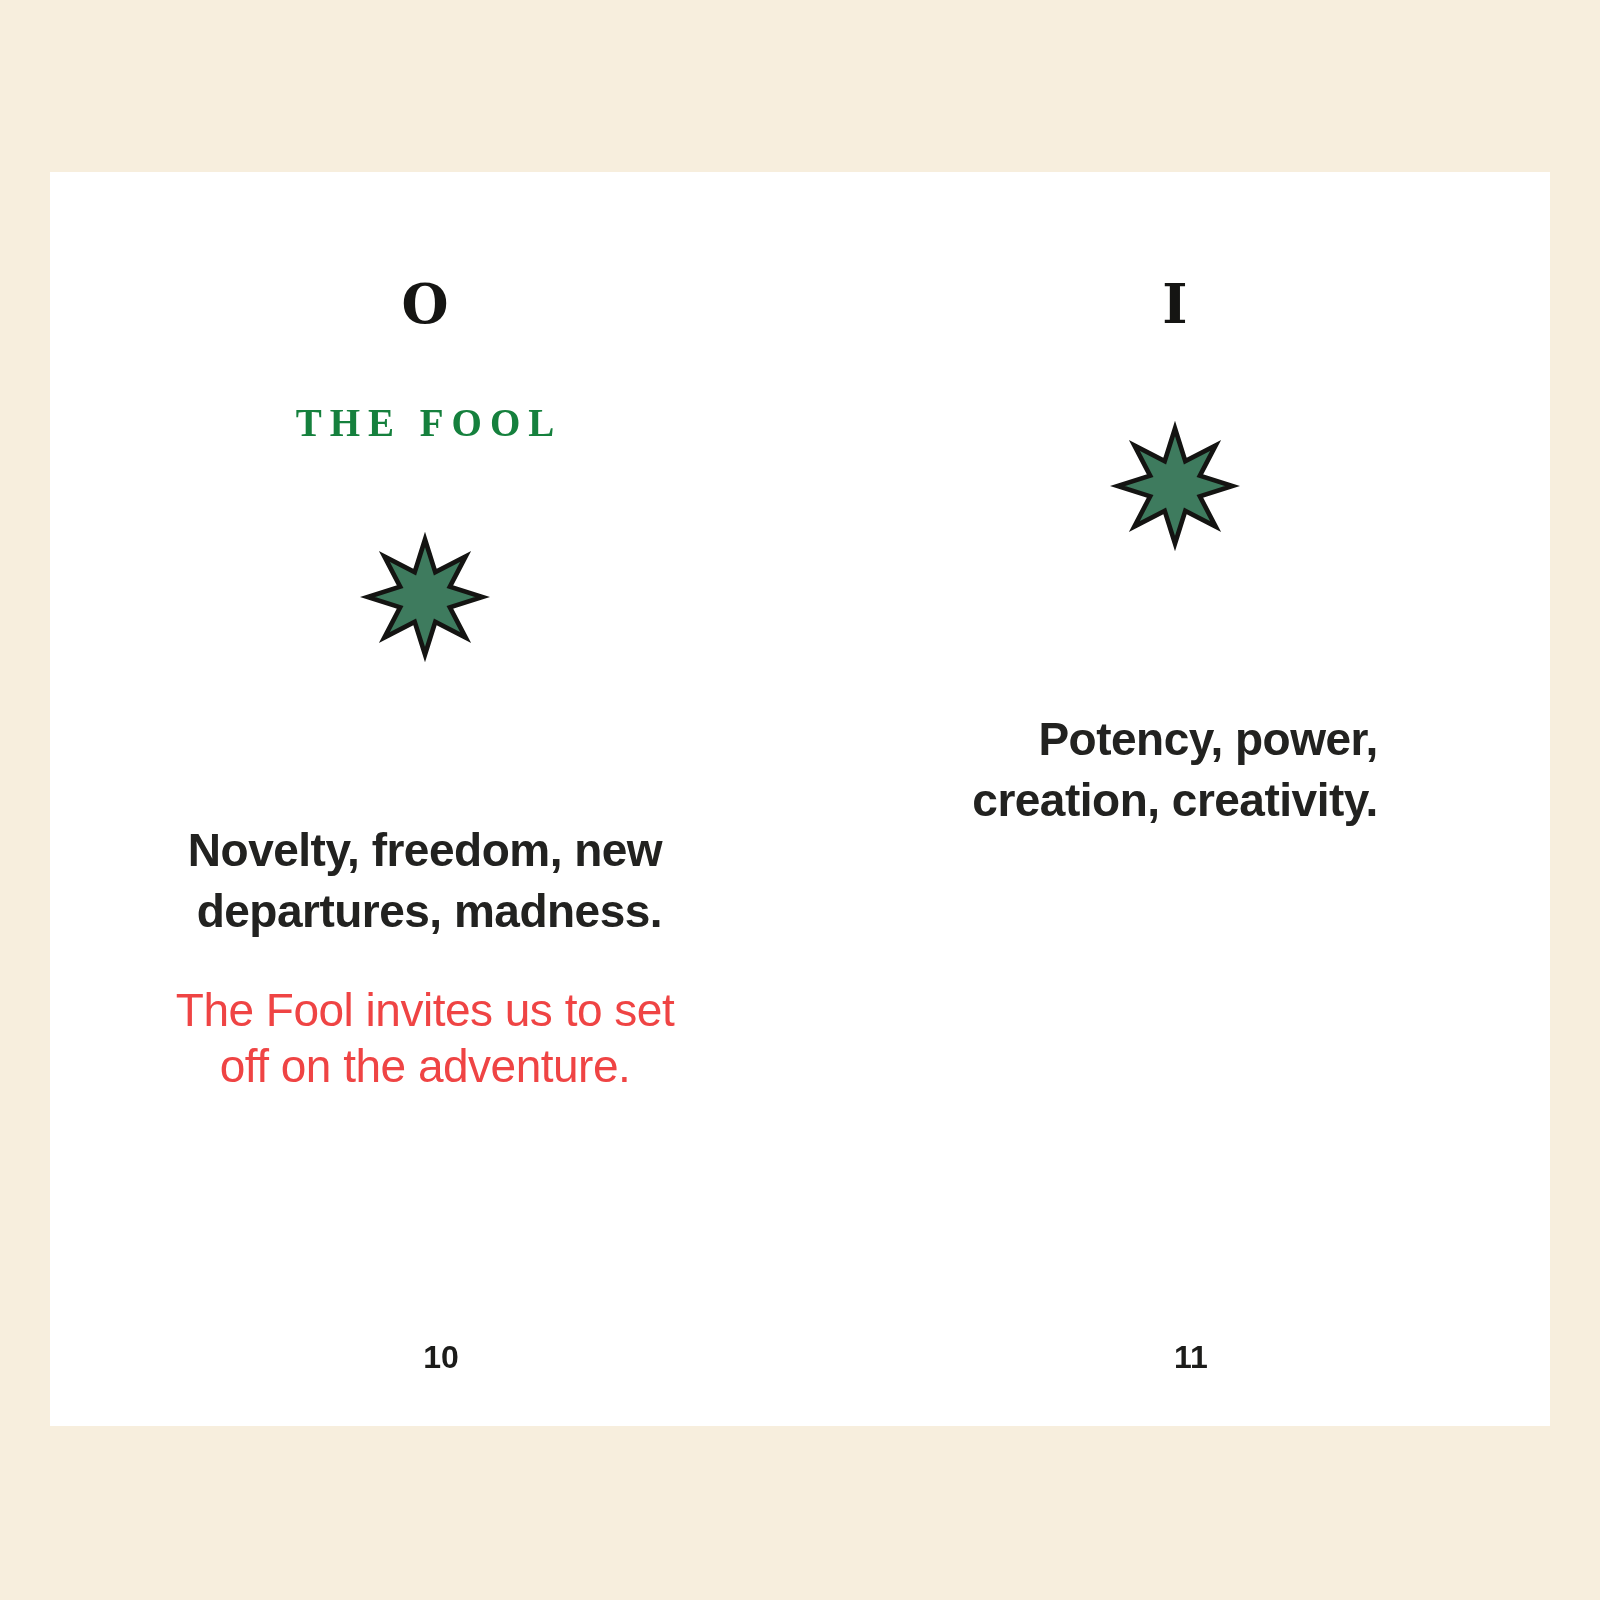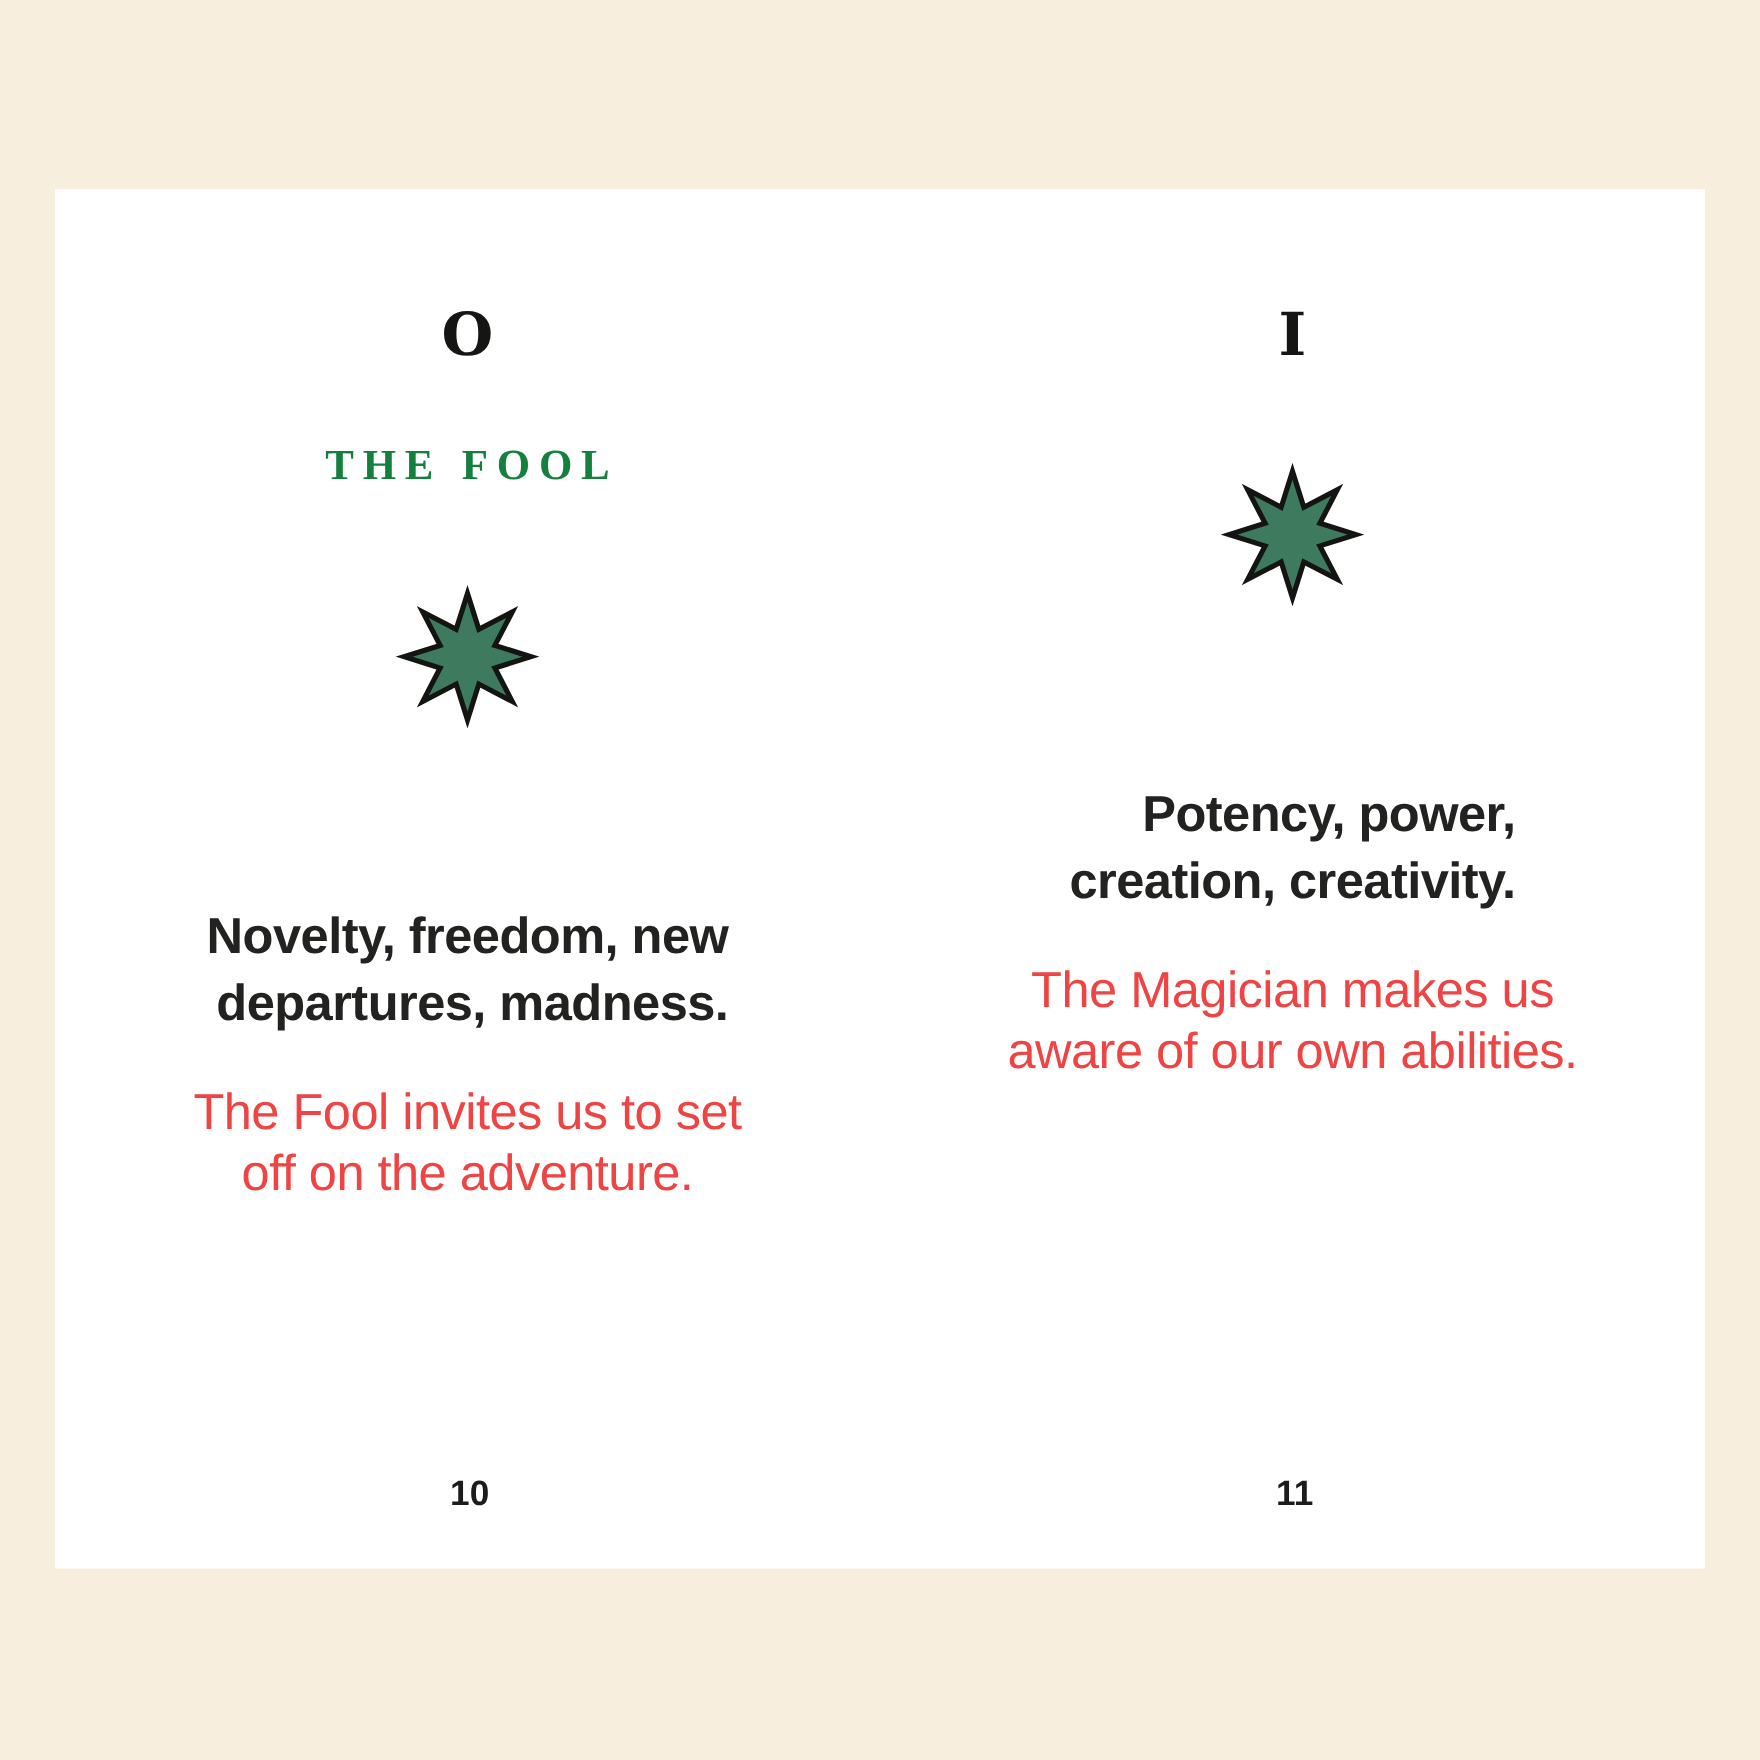--- a/index.html
+++ b/index.html
@@ -65,21 +65,21 @@
     margin: 42px 0 0 0;
     font-weight: 400;
     font-size: 46px;
     line-height: 1.2;
     color: #ef4444;
     letter-spacing: -0.5px;
   }
   .page-number {
     position: absolute;
     bottom: 50px;
-    left: 2px;
+    left: 16px;
     width: 100%;
     font-weight: 700;
     font-size: 32px;
     color: #1c1c1a;
     text-align: center;
   }
 </style>
 </head>
 <body>
 
@@ -104,20 +104,16 @@
 
   <section class="page">
     <div class="numeral">I</div>
     <svg class="star" viewBox="0 0 140 140" aria-hidden="true">
       <polygon stroke="#141412" stroke-width="5" stroke-linejoin="miter" points="70,8 81.1,43.2 113.8,26.2 96.8,58.9 132,70 96.8,81.1 113.8,113.8 81.1,96.8 70,132 58.9,96.8 26.2,113.8 43.2,81.1 8,70 43.2,58.9 26.2,26.2 58.9,43.2" fill="#3e7b5e"></polygon>
     </svg>
     <p class="keywords">
       <span>Potency, power,</span><br>
       <span>creation, creativity.</span>
     </p>
-    <p class="description">
-      <span>The Magician makes us</span><br>
-      <span>aware of our own abilities.</span>
-    </p>
     <div class="page-number">11</div>
   </section>
 
 </div>
 
 </body></html>

